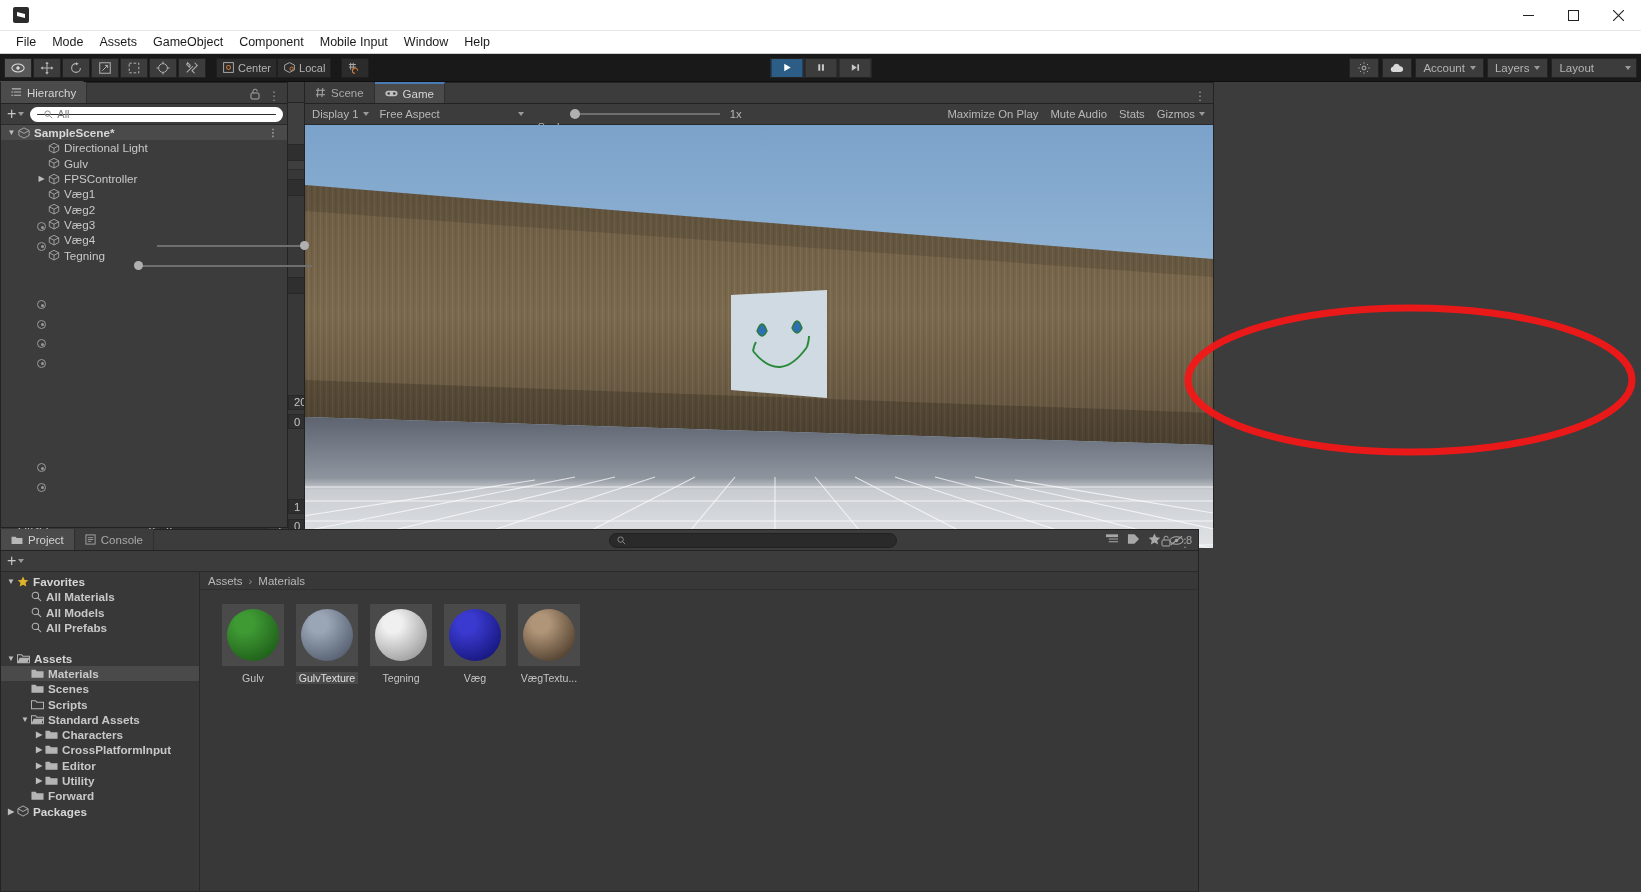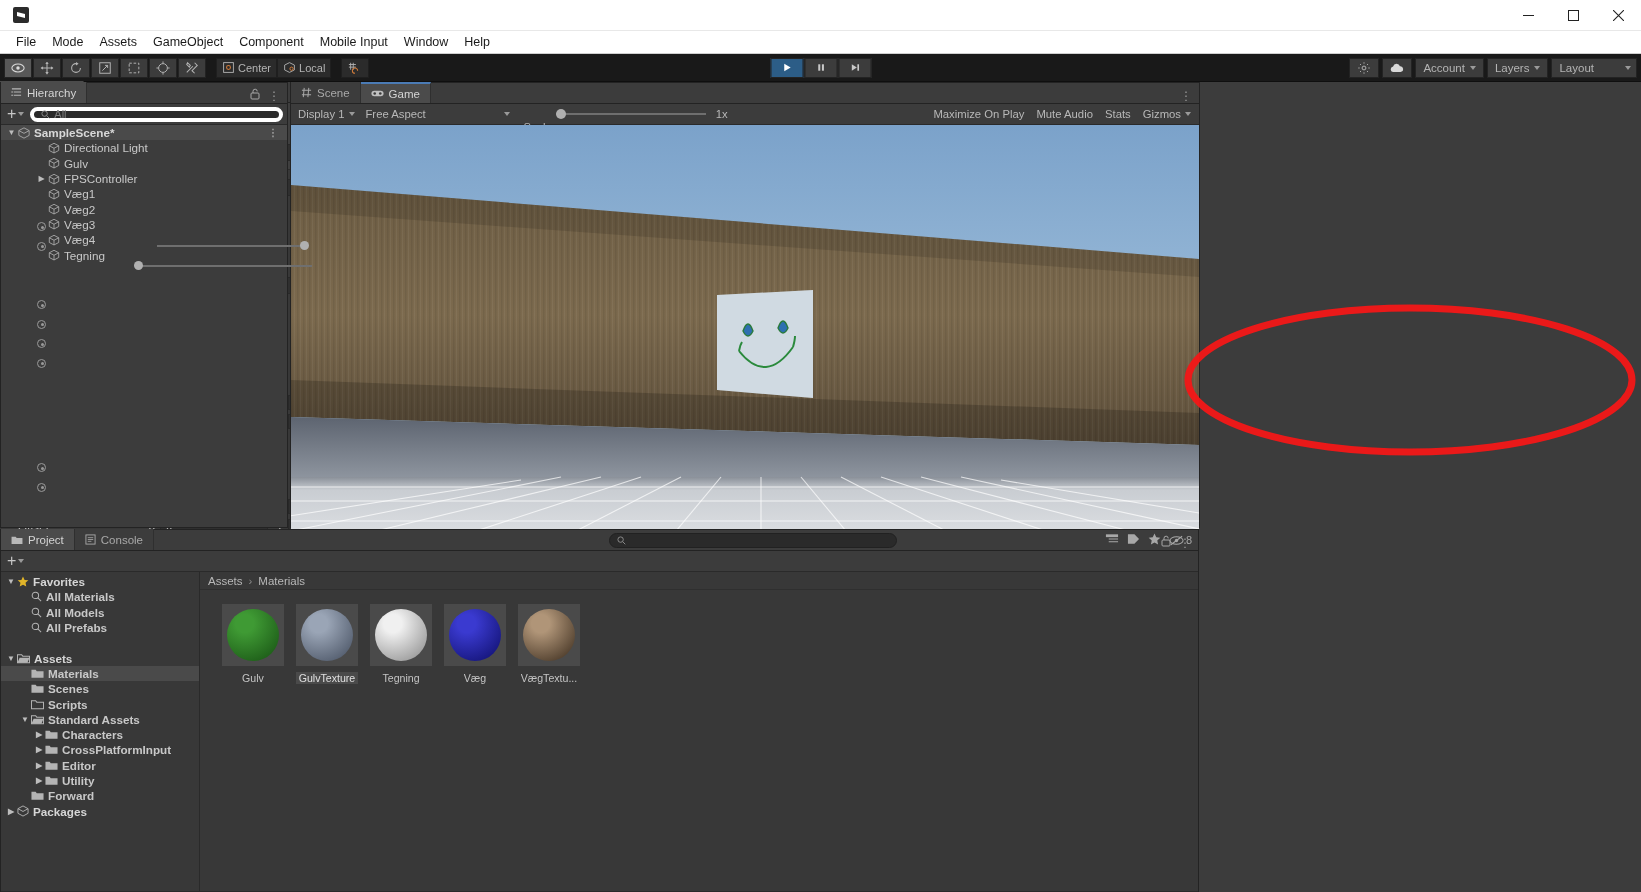--- a/index.html
+++ b/index.html
@@ -91,36 +91,36 @@
   }
 
   
   #hierarchy { left: 0; top: 82px; width: 288px; height: 446px; }
   .h-toolbar {
     height: 21px; background: #3c3c3c; display: flex; align-items: center; gap: 4px;
     padding: 0 4px; border-bottom: 1px solid #2a2a2a;
   }
   .plus-btn { display: flex; align-items: center; gap: 2px; color: #c8c8c8; font-size: 15px; padding: 0 2px; }
   .search-box {
-    flex: 1; height: 15px; background: #2a2a2a; border: 4px solid #ffffff; border-radius: 8px;
+    flex: 1; height: 15px; background: #2a2a2a; border: 7px solid #ffffff; border-radius: 8px;
     display: flex; align-items: center; padding: 0 7px; gap: 4px; color: #7d7d7d; font-size: 11px;
   }
   .h-body { background: #3c3c3c; height: calc(100% - 42px); overflow: hidden; padding-top: 0px; }
   .h-row {
     height: 15.3px; display: flex; align-items: center; font-size: 11.7px; color: #c8c8c8; padding-left: 4px;
   }
   .h-row.scene { background: #4a4a4a; font-weight: bold; color: #d8d8d8; }
   .h-row .arrow {
     width: 13px; text-align: center; color: #bdbdbd; font-size: 8px; flex: none;
   }
   .h-row .cube { margin-right: 4px; display: flex; flex: none; }
   .h-dots { margin-left: auto; padding-right: 8px; color: #a0a0a0; letter-spacing: 1px; font-size: 10px; }
 
   
-  #gameview { left: 290px; top: 82px; width: 910px; height: 446px; }
+  #gameview { left: 304px; top: 82px; width: 910px; height: 446px; }
   .gv-toolbar {
     height: 21px; background: #3c3c3c; display: flex; align-items: center;
     padding: 0 2px; border-bottom: 1px solid #2a2a2a; font-size: 11.3px; color: #b8b8b8;
   }
   .gv-dd {
     height: 17px; display: flex; align-items: center; gap: 5px; padding: 0 5px; color: #b8b8b8;
   }
   .gv-dd.wide { width: 155px; justify-content: space-between; }
   .gv-label { padding: 0 4px 0 8px; color: #b8b8b8; margin-top: 26px; }
   .slider-track { width: 150px; height: 2px; background: #6f6f6f; position: relative; }

